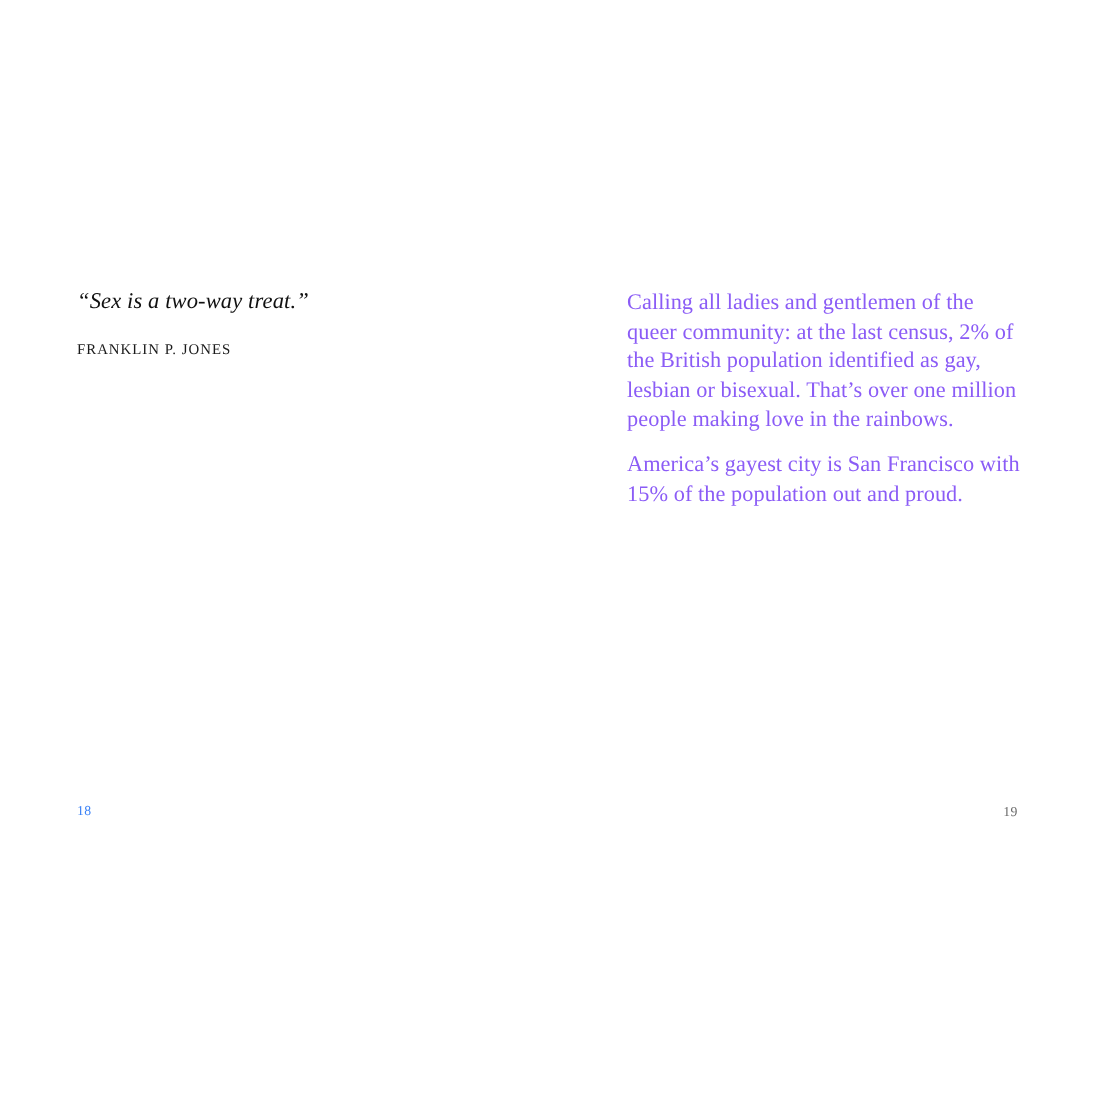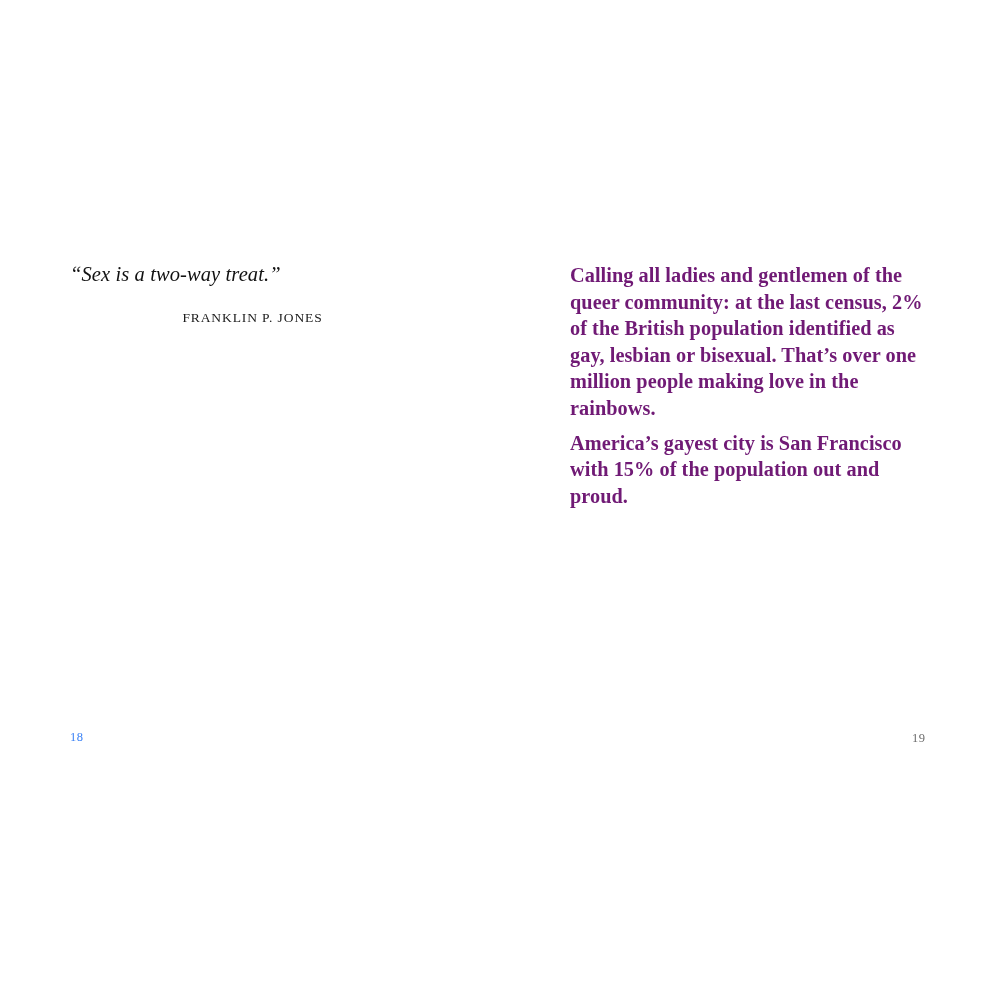--- a/index.html
+++ b/index.html
@@ -44,21 +44,21 @@
     font-size: 20.5px;
     line-height: 1.25;
     color: #111111;
     letter-spacing: 0.1px;
     margin: 0;
   }
 
   .quote-attrib {
     margin: 0;
     margin-top: 22px;
-    text-align: center;
+    text-align: left;
     font-family: "Liberation Serif", serif;
     font-size: 13.5px;
     letter-spacing: 0.9px;
     color: #1a1a1a;
     text-transform: uppercase;
   }
 
   .folio-left {
     position: absolute;
     left: 70px;
@@ -83,26 +83,25 @@
     left: 70px;
     top: 262px;
     width: 358px;
   }
 
   .body-para {
     margin: 0;
     font-family: "Liberation Serif", serif;
     font-size: 20.3px;
     line-height: 26.6px;
-    color: #701a75;
+    color: #8b5cf6;
     letter-spacing: 0.05px;
-    font-weight: bold;
   }
   .body-para + .body-para {
-    margin-top: 8px;
+    margin-top: 14px;
   }
 
   .folio-right {
     position: absolute;
     left: 412px;
     top: 731px;
     width: 18px;
     text-align: left;
     font-family: "Liberation Serif", serif;
     font-size: 12.5px;

